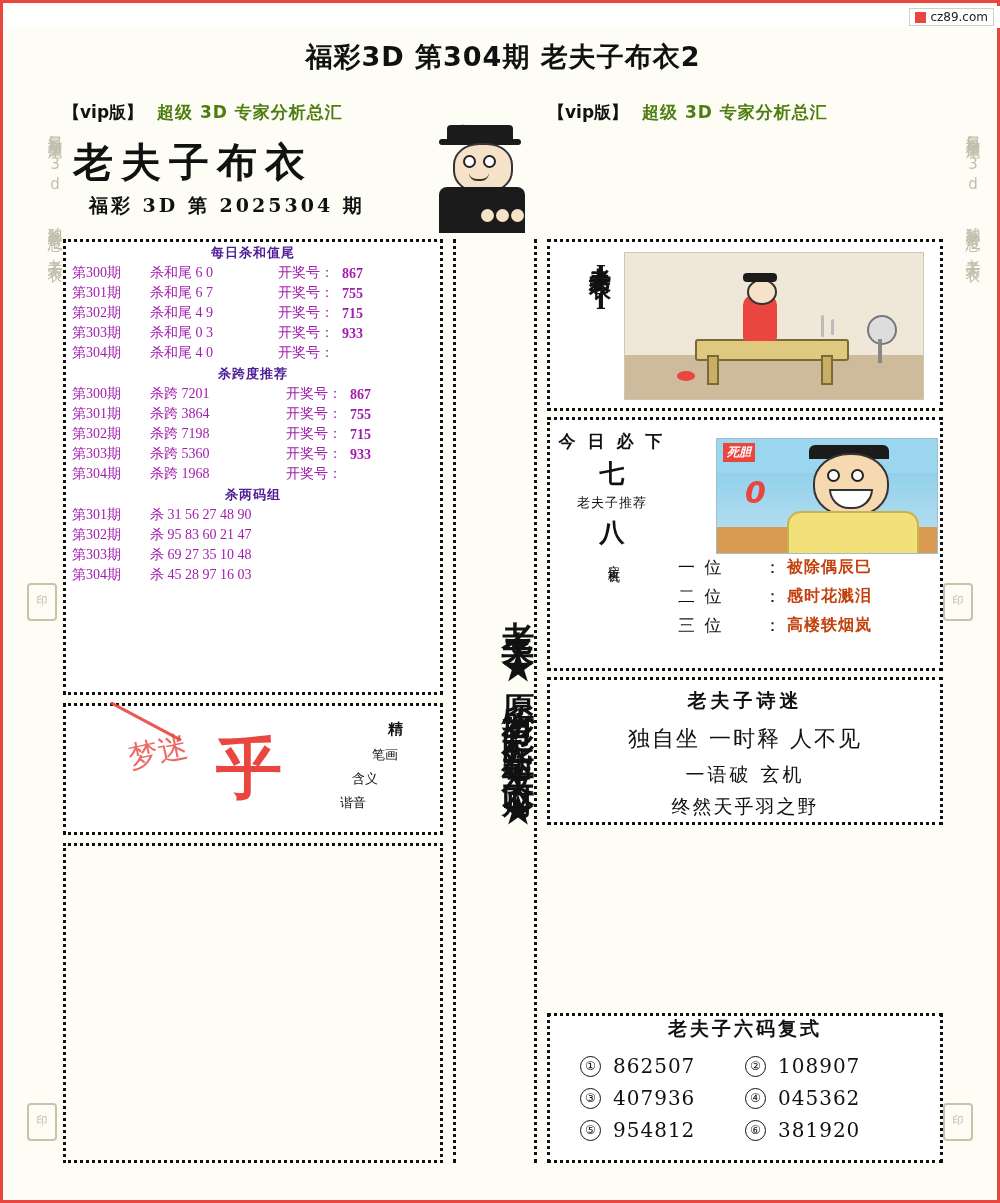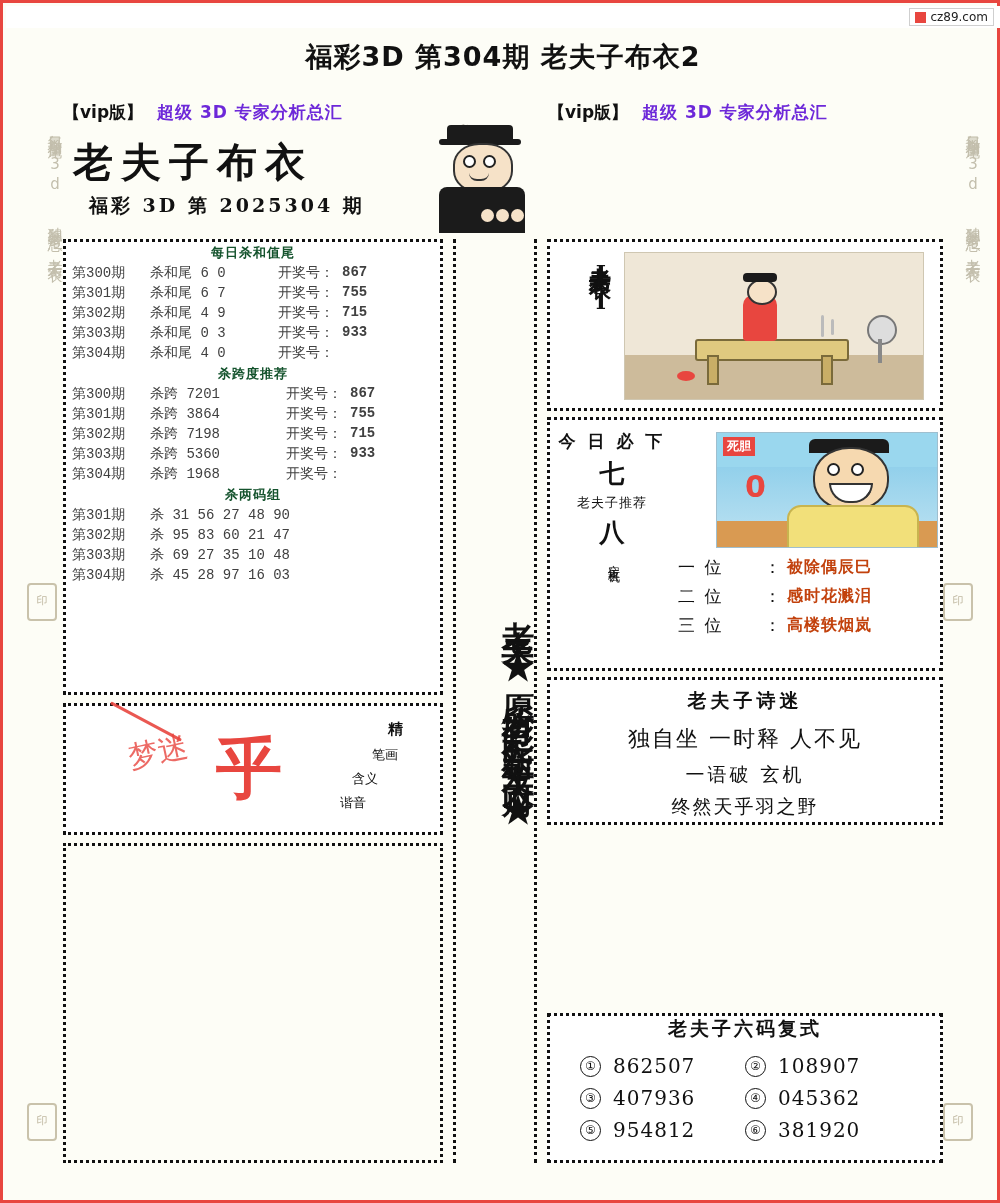--- a/index.html
+++ b/index.html
@@ -40,21 +40,21 @@
   }
 
   
   .vipstrip{
     position:absolute;top:98px;left:0;width:1000px;height:26px;
   }
   .vip-left{position:absolute;left:60px;top:0;}
   .vip-right{position:absolute;left:545px;top:0;}
   .vipline{display:flex;align-items:center;gap:14px;font-weight:bold;justify-content:center;}
   .vip-tag{font-size:17px;color:#111;}
-  .vip-txt{font-size:17px;color:#6d28d9;letter-spacing:1px;}
+  .vip-txt{font-size:17px;color:#4d7c0f;letter-spacing:1px;}
 
   
   .sidetext{
     position:absolute;top:120px;width:44px;height:1040px;
     color:#b9b4a0;font-size:15px;line-height:17px;
     writing-mode:vertical-rl;
     text-orientation:upright;
     letter-spacing:2px;
     overflow:hidden;
     opacity:.85;
@@ -99,28 +99,28 @@
     position:absolute;
     border:3px dotted #111;
     background:#fff;
     box-sizing:border-box;
   }
   .dbox.plain{background:#fdfdf6;}
 
   
   #left-panel{left:60px;top:236px;width:380px;height:456px;}
   .sec-head{
-    text-align:center;font-size:13px;font-weight:bold;color:#14532d;
+    text-align:center;font-size:13px;font-weight:bold;color:#4c1d95;
     font-family:"DejaVu Serif",serif;letter-spacing:1px;margin:2px 0 1px;
   }
   .row{
-    display:flex;align-items:flex-start;
-    font-size:14px;color:#404040;
+    display:flex;align-items:flex-end;
+    font-size:14px;color:#a21caf;
     padding:1px 6px;
-    font-family:Liberation Mono, monospace;
+    font-family:Liberation Serif, serif;
   }
   .row .c-issue{width:78px;}
   .row .c-kill{width:110px;text-align:left;}
   .row .c-klabel{width:74px;text-align:right;padding-right:8px;}
   .row .c-kval{width:52px;text-align:left;font-weight:bold;}
   .row2 .c-issue{width:78px;}
   .row2 .c-kill{width:118px;}
   .row2 .c-klabel{width:74px;text-align:right;padding-right:8px;}
   .row2 .c-kval{width:52px;font-weight:bold;}
   .row3 .c-issue{width:78px;}
@@ -180,23 +180,23 @@
   .rm-k1{font-size:17px;font-weight:bold;color:#111;letter-spacing:3px;margin-top:4px;font-family:"DejaVu Serif",serif;}
   .rm-big{font-size:25px;font-weight:bold;color:#111;margin:4px 0;font-family:"DejaVu Serif",serif;}
   .rm-k2{font-size:13px;color:#111;letter-spacing:1px;font-family:"DejaVu Serif",serif;}
   .rm-vert{
     margin:6px auto 0;width:20px;
     writing-mode:vertical-rl;text-orientation:upright;
     font-size:12px;color:#111;letter-spacing:2px;
     font-family:"DejaVu Serif",serif;
   }
   .rm-img{
-    position:absolute;left:166px;top:12px;width:220px;height:114px;
+    position:absolute;left:166px;top:18px;width:220px;height:114px;
     background:linear-gradient(#7fc8e8,#bfe3f2);
-    border:1px solid #9fbfcf;overflow:hidden;
+    border:1px solid #9fbfcf;overflow:hidden;font-style:italic;
   }
   .ri-ground{position:absolute;left:0;bottom:0;width:100%;height:26px;background:#d99a52;}
   .ri-wall{position:absolute;left:0;top:0;width:100%;height:34px;background:#9ad7ee;}
   .ri-face{position:absolute;left:96px;top:14px;width:72px;height:60px;background:#f6d9b0;border:2px solid #333;border-radius:36px/30px;}
   .ri-hat{position:absolute;left:92px;top:6px;width:80px;height:14px;background:#1b1b1b;border-radius:6px 6px 0 0;}
   .ri-eye{position:absolute;width:9px;height:9px;background:#fff;border:2px solid #222;border-radius:50%;top:30px;}
   .ri-eye.l{left:110px;} .ri-eye.r{left:134px;}
   .ri-mouth{position:absolute;left:112px;top:50px;width:40px;height:16px;background:#fff;border:2px solid #333;border-radius:0 0 20px 20px;}
   .ri-body{position:absolute;left:70px;top:72px;width:128px;height:44px;background:#f2e07a;border:2px solid #c8b44f;border-radius:14px 14px 0 0;}
   .ri-label{

